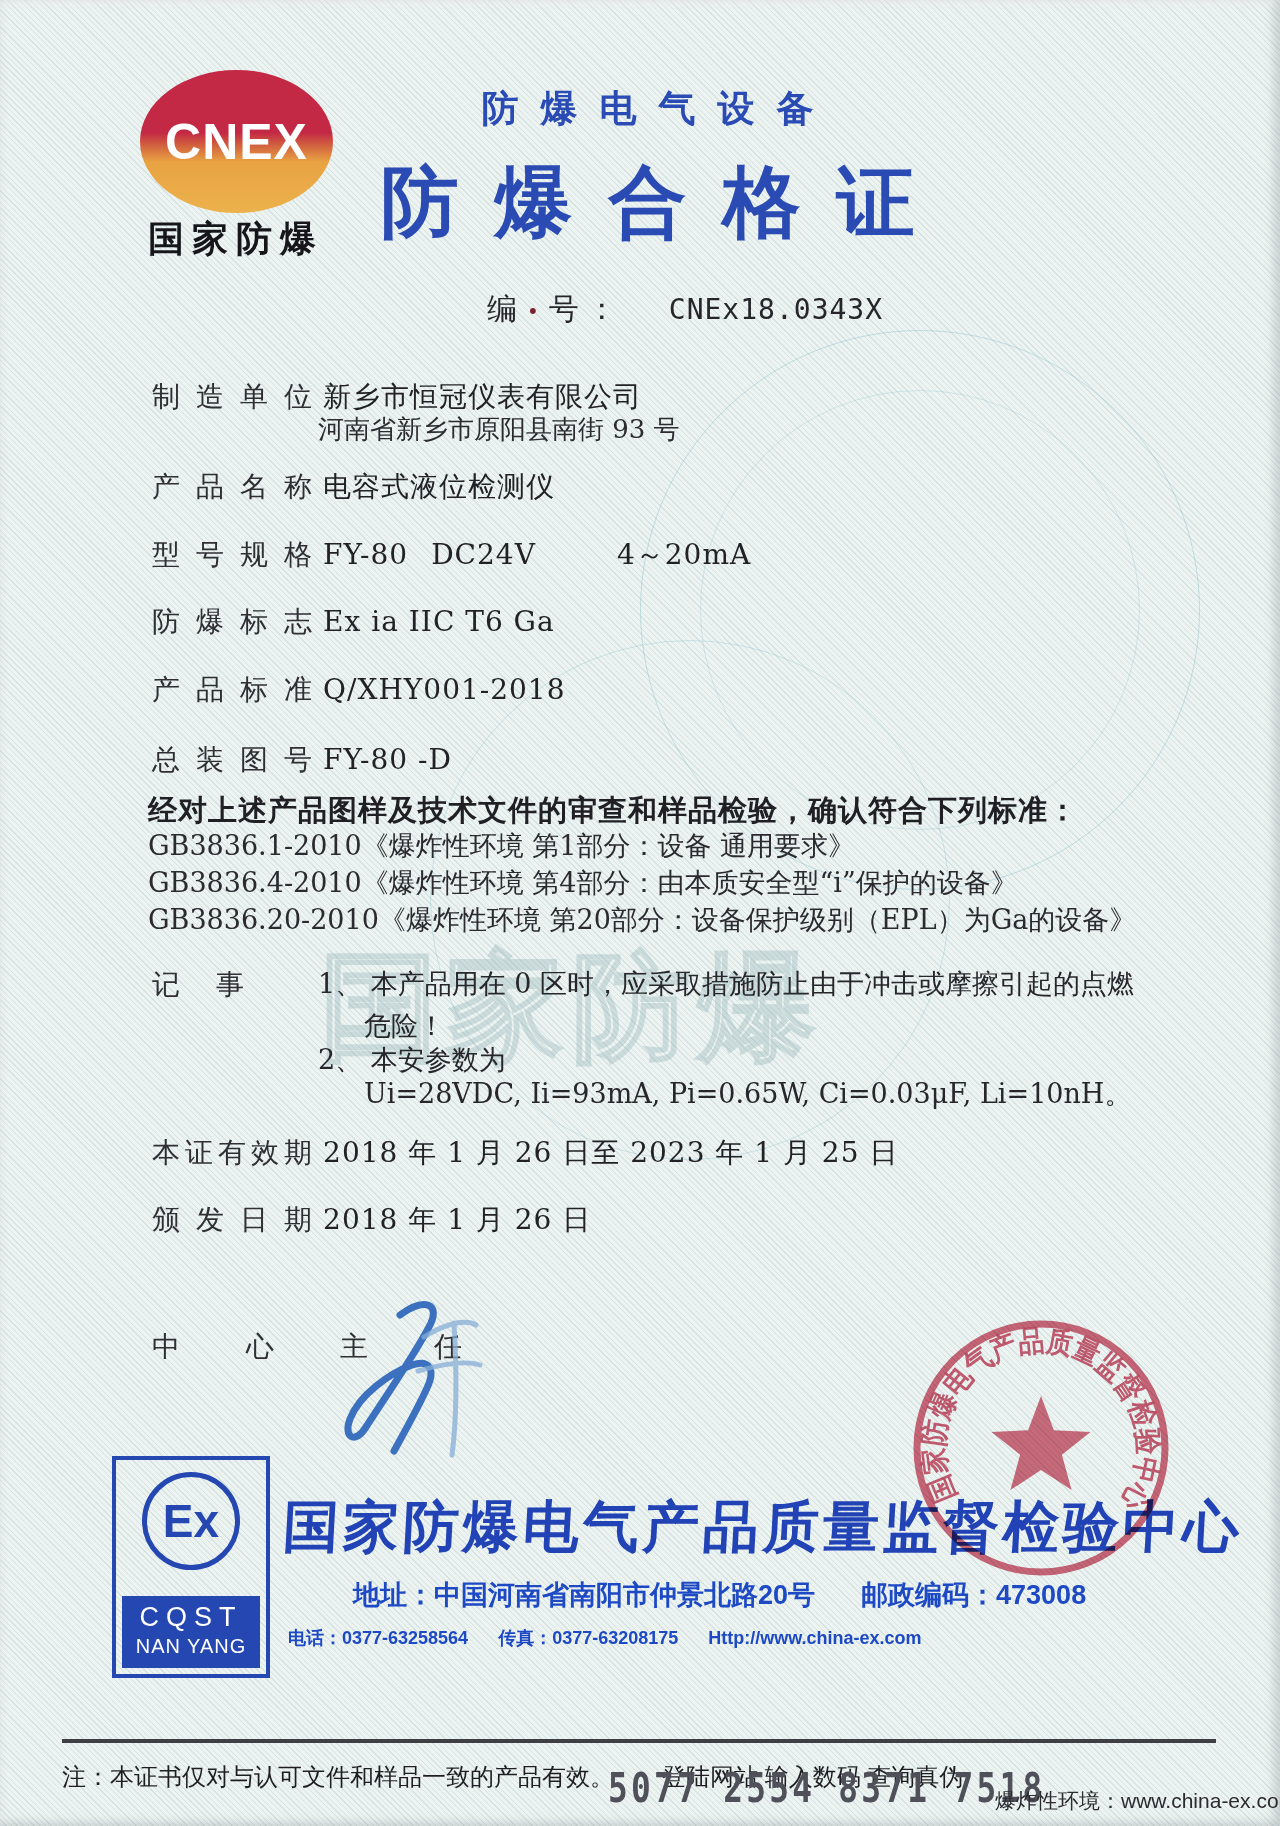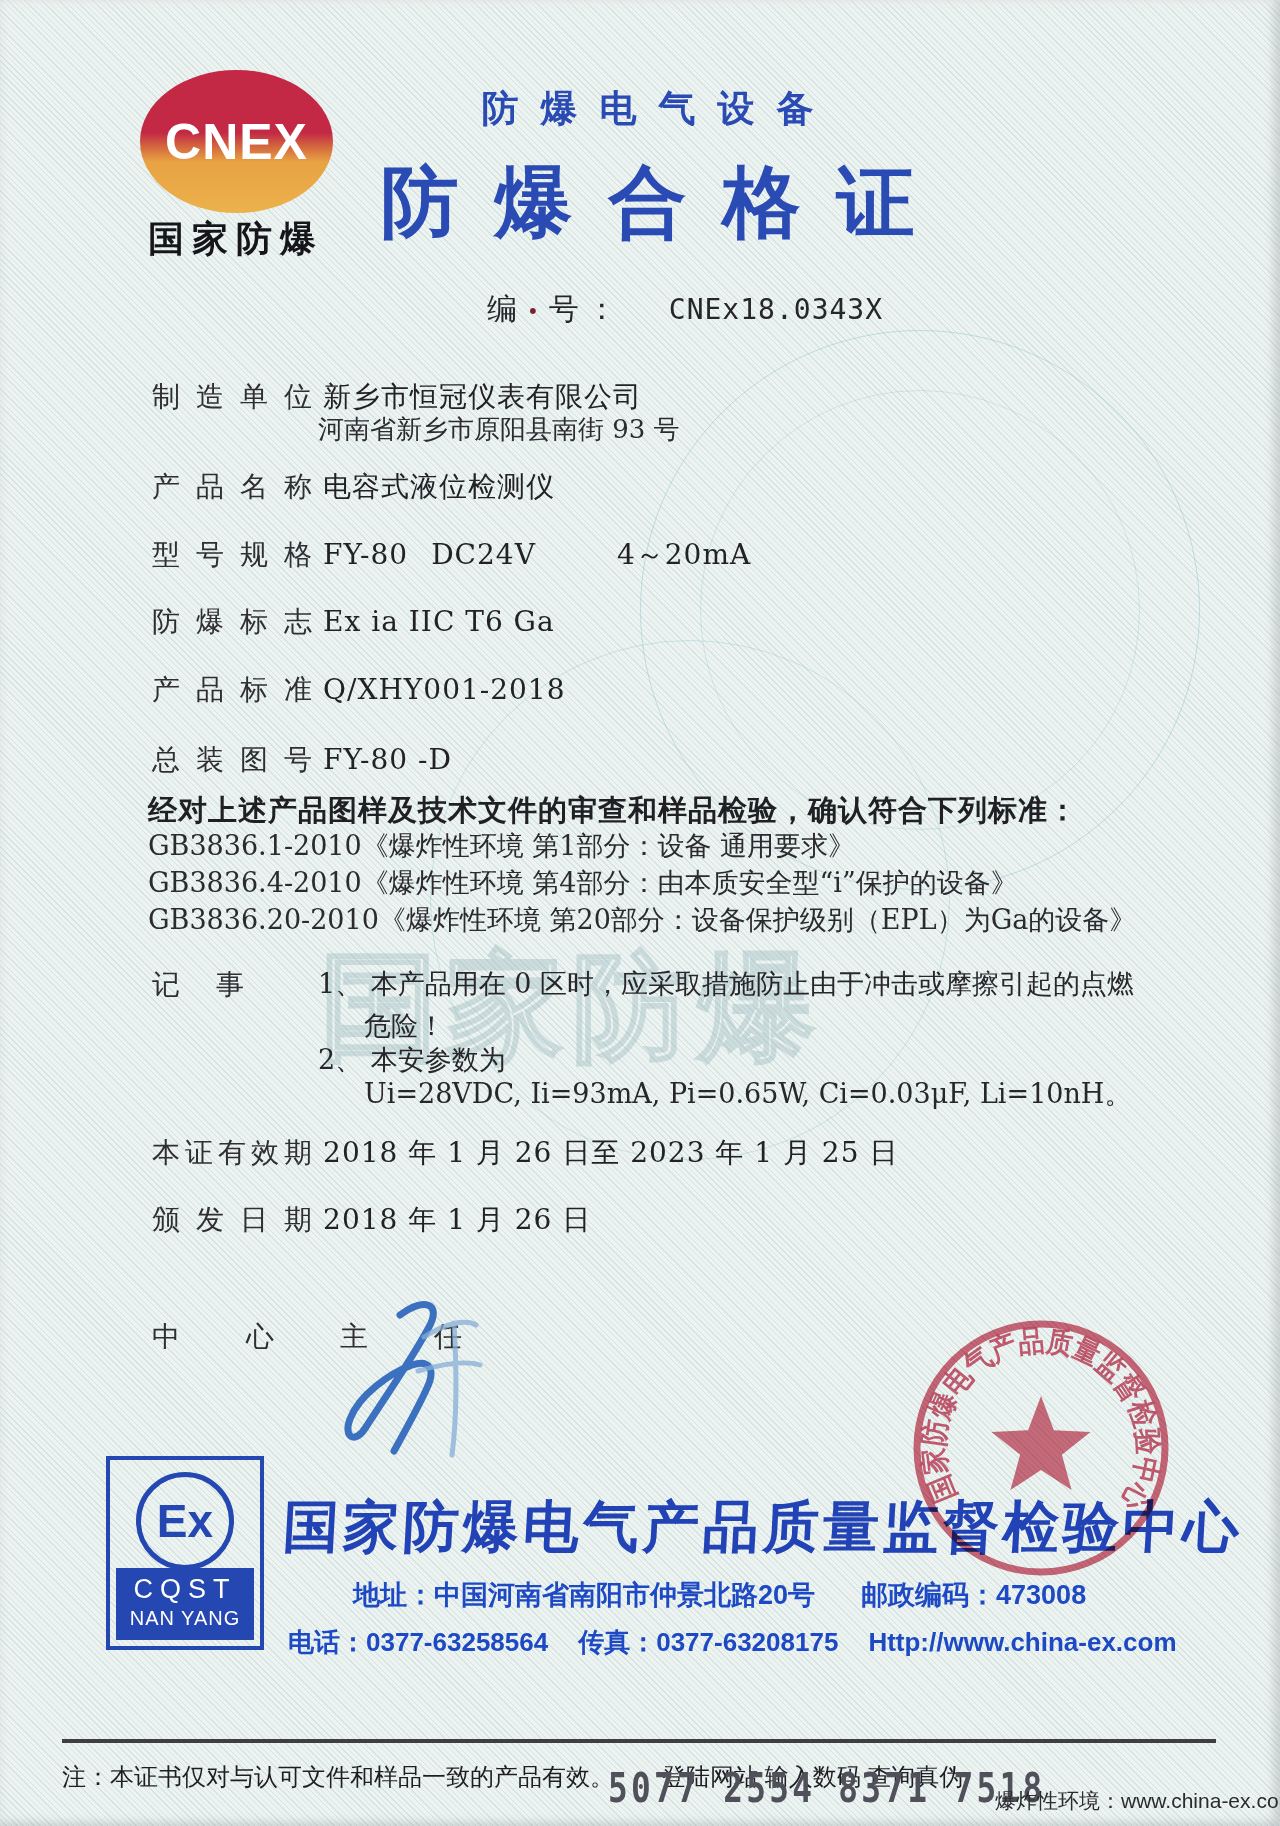--- a/index.html
+++ b/index.html
@@ -45,50 +45,50 @@
     font:30px/1 "DejaVu Serif", serif; color:#26262a; }
   .certno .lbl{ letter-spacing:8px; }
   .certno .dot{ color:#7a2030; font-size:20px; margin:0 10px 0 2px; }
   .certno .val{ margin-left:44px; font:28px/1 "DejaVu Sans Mono", monospace; letter-spacing:1px; }
 
   
   .frow{ position:absolute; left:152px; z-index:1; white-space:nowrap; }
   .flabel{ display:inline-block; width:160px; text-align:justify; text-align-last:justify;
     font:28px/1.2 "DejaVu Serif", serif; color:#2e2e33; margin-right:6px; vertical-align:top; }
   .flabel.narrow{ width:92px; }
-  .flabel.wide{ width:310px; }
+  .flabel.wide{ width:310px;margin-top:10px; }
   .fval{ display:inline-block; font:28px/1.2 "DejaVu Serif", serif; color:#222226; letter-spacing:1px; }
   .fval.gap1{ margin-left:18px; } .fval.gap2{ margin-left:76px; }
   .subline{ position:absolute; left:318px; z-index:1; font:26px/1.2 "DejaVu Serif", serif; color:#2b2b30; }
 
   .statement{ position:absolute; left:148px; top:793px; z-index:1;
     font:600 29px/1.2 "DejaVu Serif", serif; color:#202024; letter-spacing:1px; }
   .gb{ position:absolute; left:148px; z-index:1; font:27px/1.2 "DejaVu Serif", serif; color:#2a2a2f; }
 
   .note-line{ position:absolute; z-index:1; font:27px/1.3 "DejaVu Serif", serif; color:#26262b; }
 
   
   .sig-svg{ left:308px; top:1293px; z-index:2; }
   .stamp{ left:905px; top:1312px; z-index:3; mix-blend-mode:multiply; opacity:.9; }
 
   
-  .badge{ left:106px; top:1456px; width:158px; height:194px; border:4px solid #2547b2; z-index:1; }
+  .badge{ left:112px; top:1456px; width:158px; height:222px; border:4px solid #2547b2; z-index:1; }
   .badge-circle{ position:absolute; left:50%; top:12px; transform:translateX(-50%);
     width:98px; height:98px; border:5px solid #2547b2; border-radius:50%;
     display:flex; align-items:center; justify-content:center;
     font:700 46px/1 "Liberation Sans", sans-serif; color:#2547b2; }
   .badge-band{ position:absolute; left:6px; right:6px; bottom:6px; height:72px; background:#2547b2;
     color:#fff; text-align:center; font-family:"Liberation Sans", sans-serif; }
   .badge-band .cqst{ font-size:27px; letter-spacing:7px; margin-top:6px; font-weight:400; }
   .badge-band .city{ font-size:20px; letter-spacing:1px; margin-top:2px; }
   .org-name{ left:283px; top:1498px; z-index:1;
     font:700 56px/1 "DejaVu Serif", serif; color:#2243b5; letter-spacing:4px; transform:skewX(-3deg); white-space:nowrap; }
   .org-line{ position:absolute; z-index:1; font:700 27px/1 "Liberation Sans", sans-serif; color:#1d49c4; white-space:nowrap; }
   .org-line .sp1{ margin-left:46px;text-align:right; }
-  .contact{ left:288px; top:1629px; font-size:26px; }
+  .contact{ left:288px; top:1629px; font-size:18px; }
   .contact .sp{ margin-left:30px; }
   .addr{ left:353px; top:1582px; }
 
   
   .divider{ left:62px; top:1739px; width:1154px; height:4px; background:#3f3f43; z-index:1; }
   .foot-note{ left:62px; top:1763px; z-index:1; font:24px/1.2 "Liberation Sans", sans-serif; color:#1e1e22; white-space:nowrap; }
   .foot-note .hint{ margin-left:48px; }
   .big-code{ left:608px; top:1768px; z-index:1; font:700 40px/1 "DejaVu Sans Mono", monospace;
     color:#50505a; letter-spacing:4px; transform:scaleX(.82); transform-origin:left top; white-space:nowrap; }
   .query{ left:995px; top:1788px; z-index:1; font:21px/1.2 "Liberation Sans", sans-serif; color:#2b2b2f; white-space:nowrap; }

